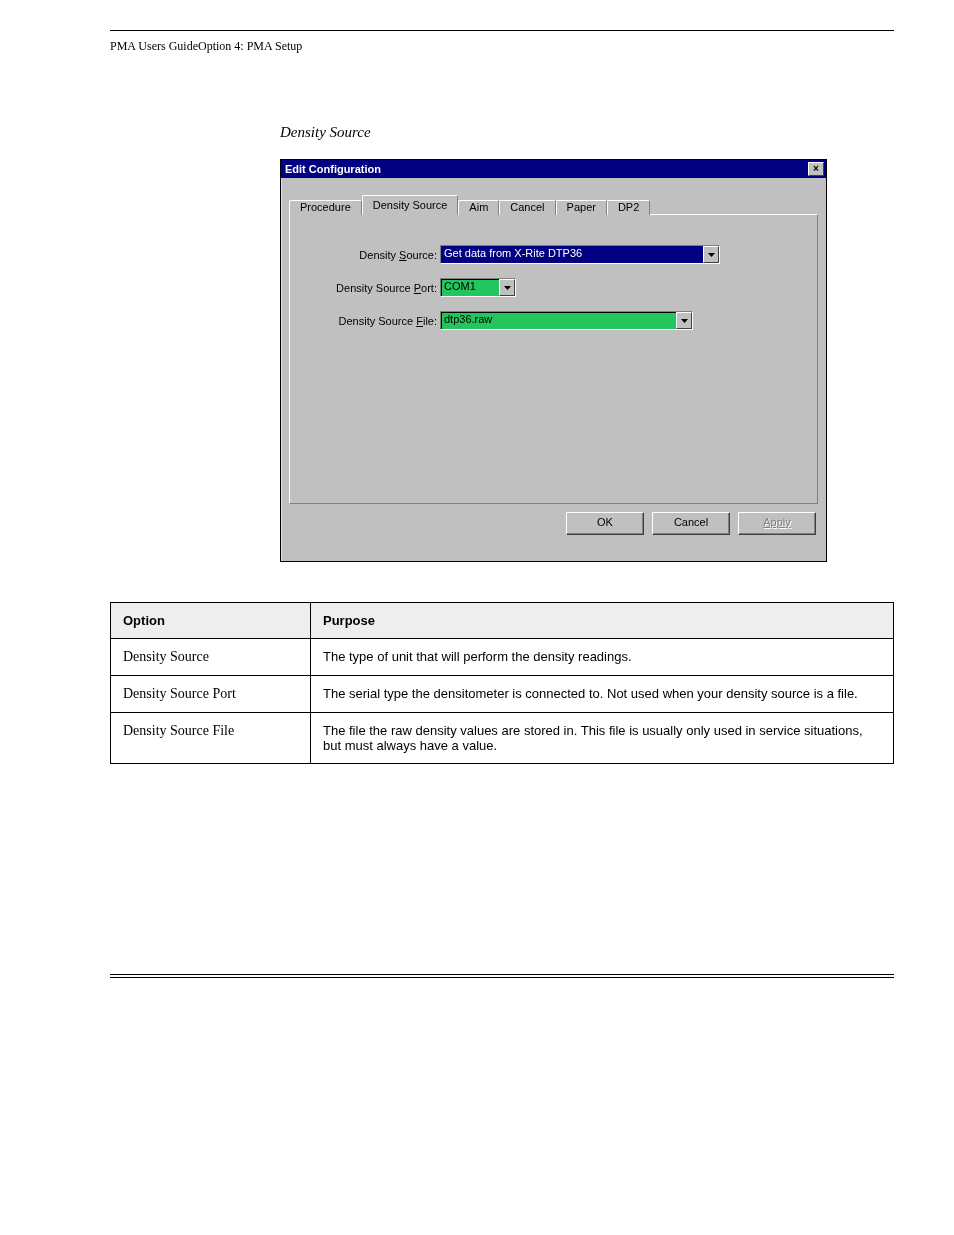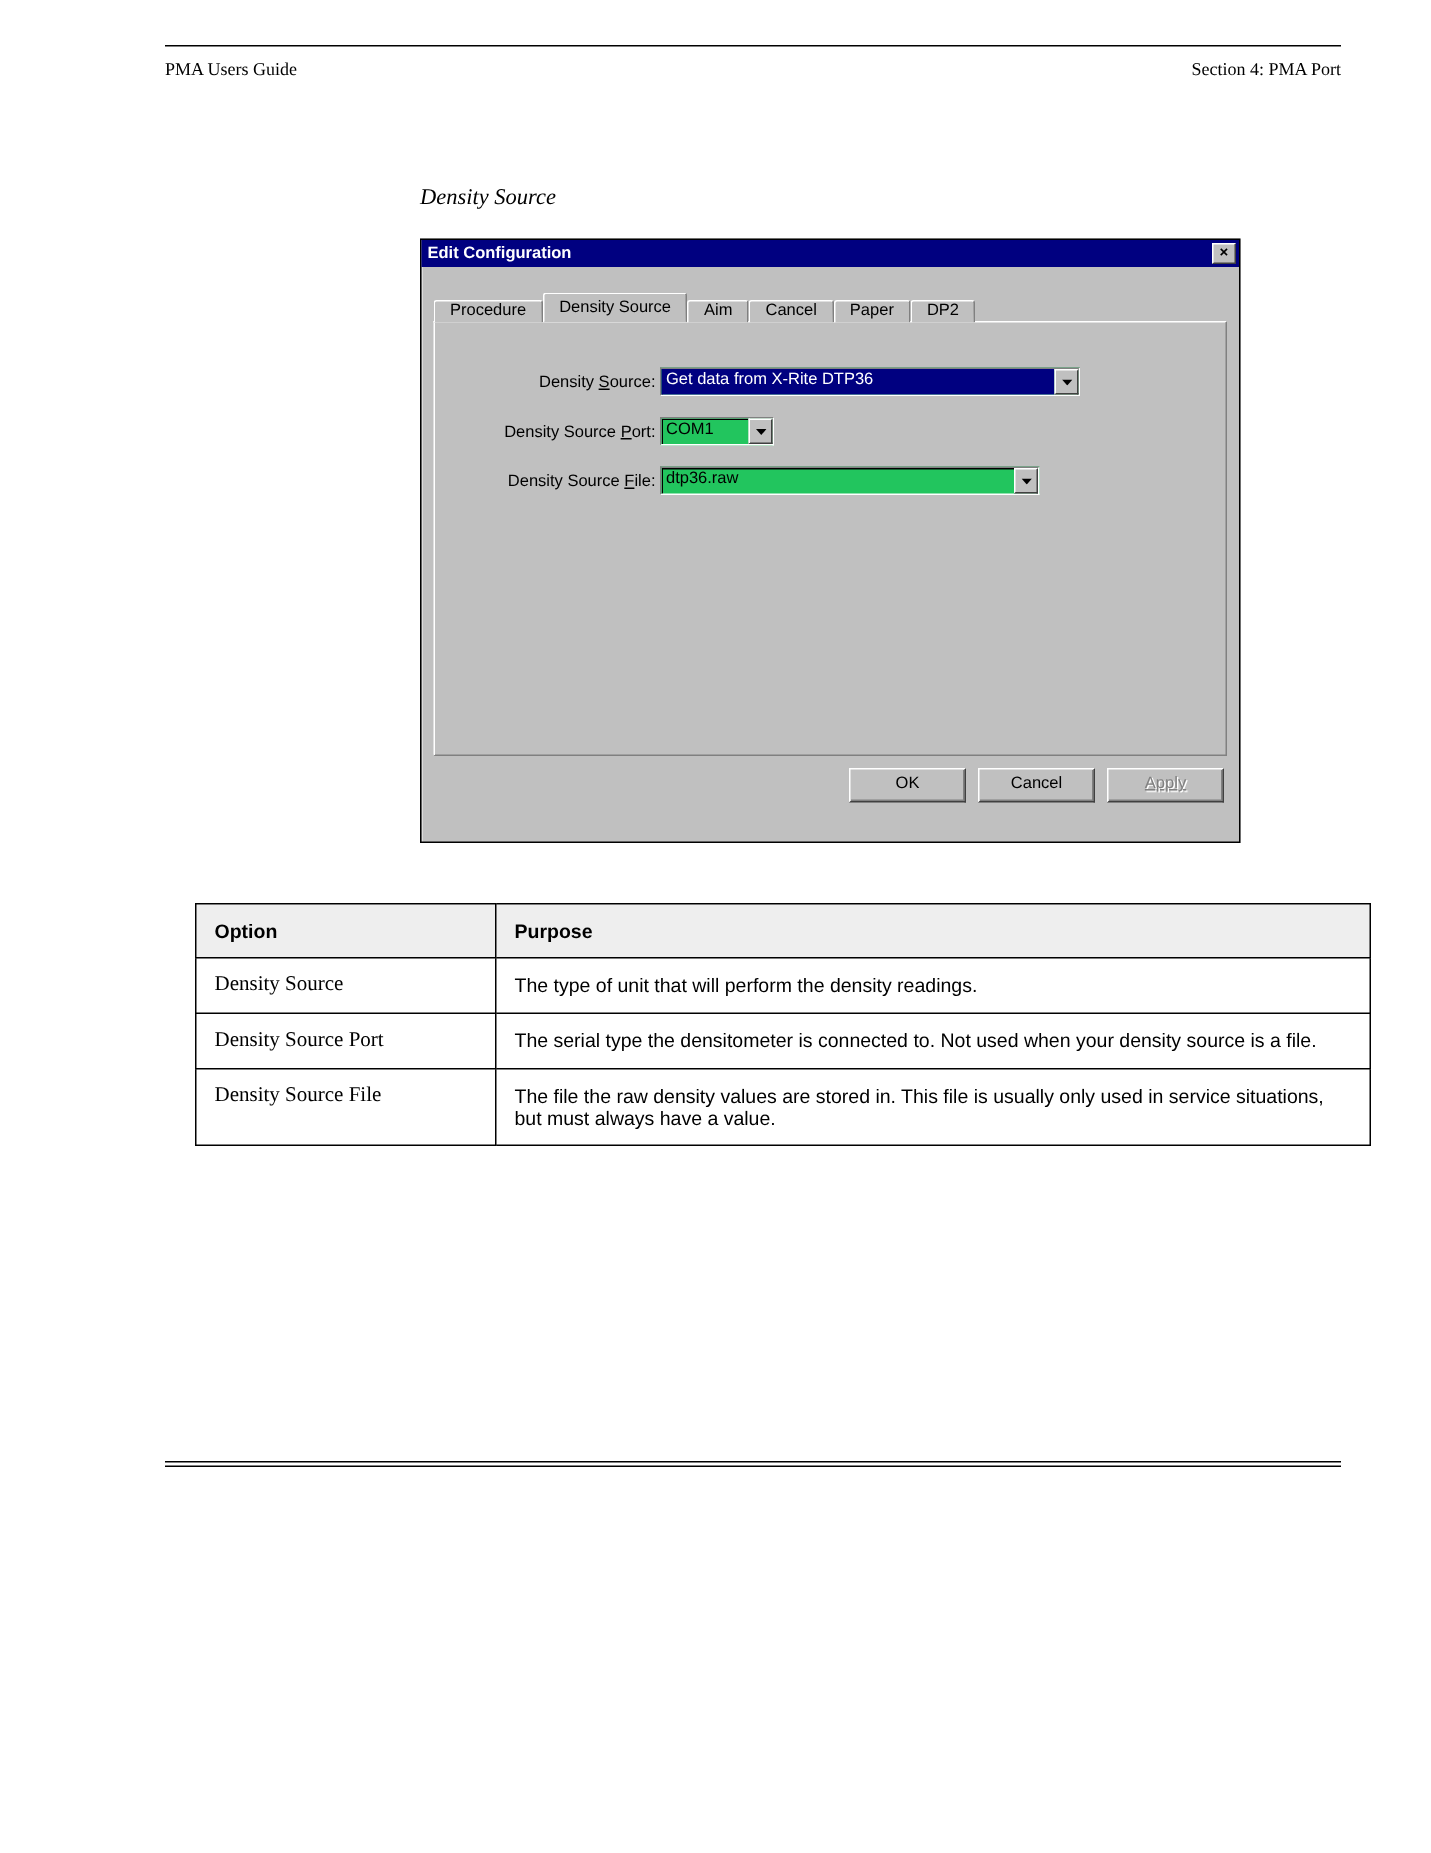--- a/index.html
+++ b/index.html
@@ -13,21 +13,20 @@
   .page {
     width: 954px;
     padding: 30px 60px 40px 110px;
   }
   .top-rule {
     border-top: 1px solid #000;
     margin-bottom: 8px;
   }
   .running-head {
     display: flex;
-    justify-content: space-between;
     font-size: 12px;
     margin-bottom: 70px;
   }
   .section-head {
     font-style: italic;
     font-size: 15px;
     margin: 0 0 18px 170px;
   }
   .dialog-wrap {
     margin-left: 170px;
@@ -161,21 +160,20 @@
   }
   .btn95.disabled { color: #808080; text-shadow: 1px 1px 0 #fff; }
   .underline-hotkey { text-decoration: underline; }
 
   
   table.desc {
     width: 100%;
     border-collapse: collapse;
     font-family: Arial, Helvetica, sans-serif;
     font-size: 13px;
-    margin-left: 20px;
   }
   table.desc th, table.desc td {
     border: 1px solid #000;
     padding: 10px 12px;
     text-align: left;
     vertical-align: top;
   }
   table.desc th {
     background: #eee;
     font-weight: bold;
@@ -194,21 +192,21 @@
     margin-top: 8px;
   }
 </style>
 </head>
 <body>
 
 <div class="page">
   <div class="top-rule"></div>
   <div class="running-head">
     <span>PMA Users Guide</span>
-    <span>Section 4: PMA Port</span>
+    <span>Option 4: PMA Setup</span>
   </div>
 
   <div class="section-head">Density Source</div>
 
   <div class="dialog-wrap">
     <div class="dlg">
       <div class="titlebar">
         <span class="ttl">Edit Configuration</span>
         <div class="closebtn">
           <span>×</span>

